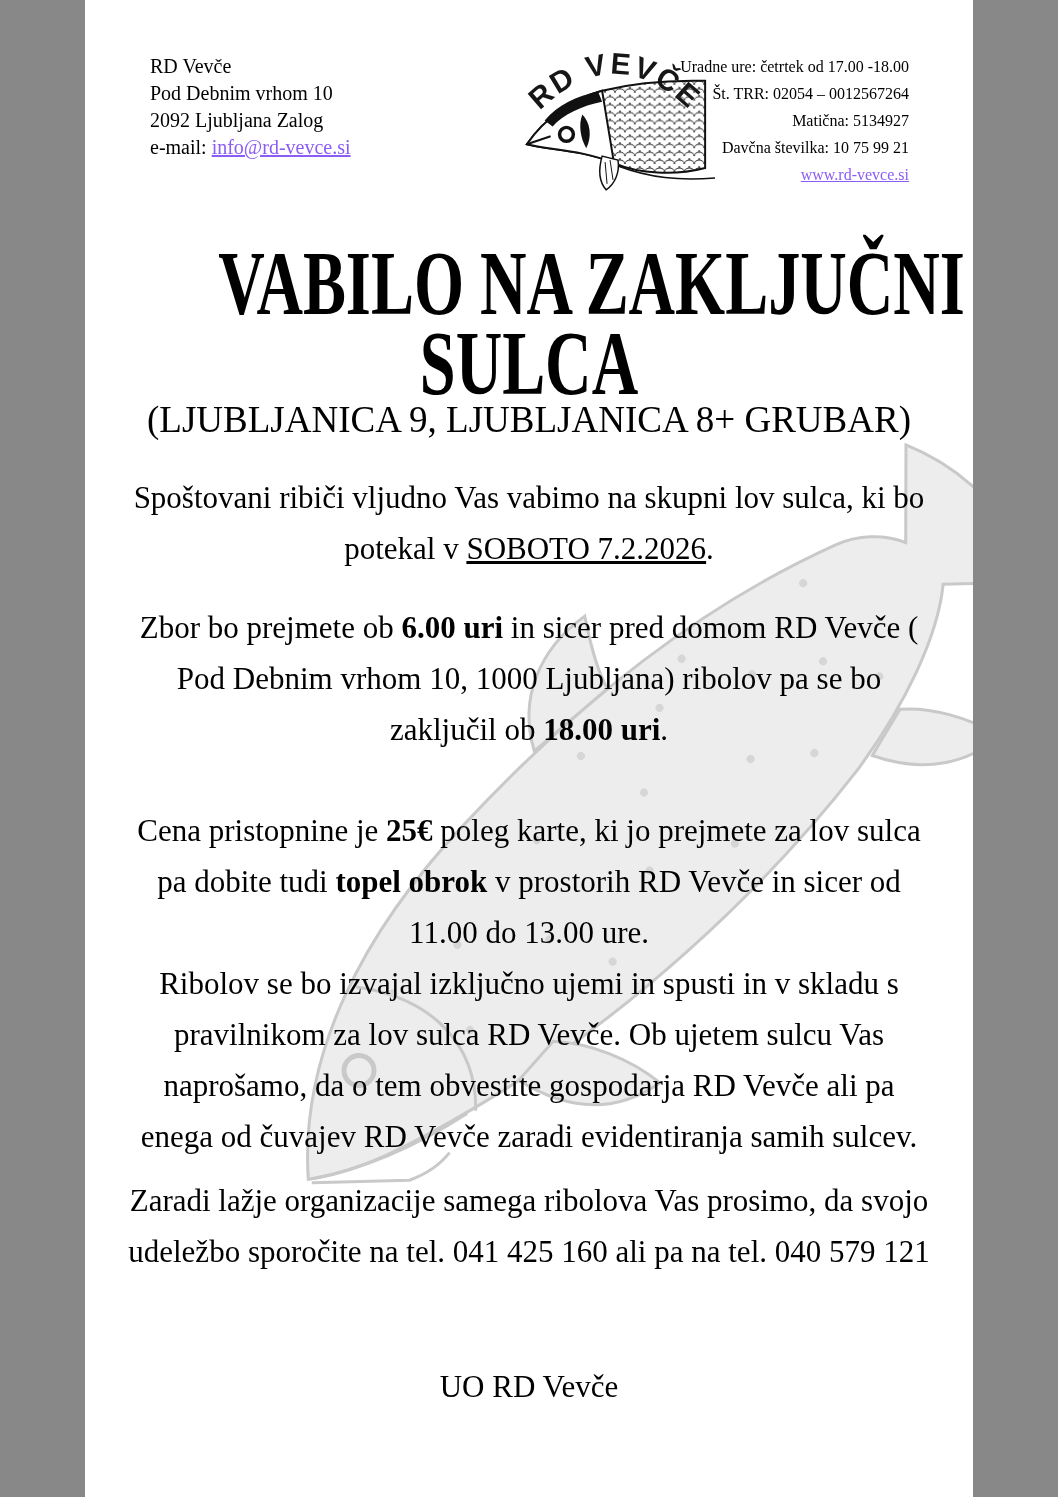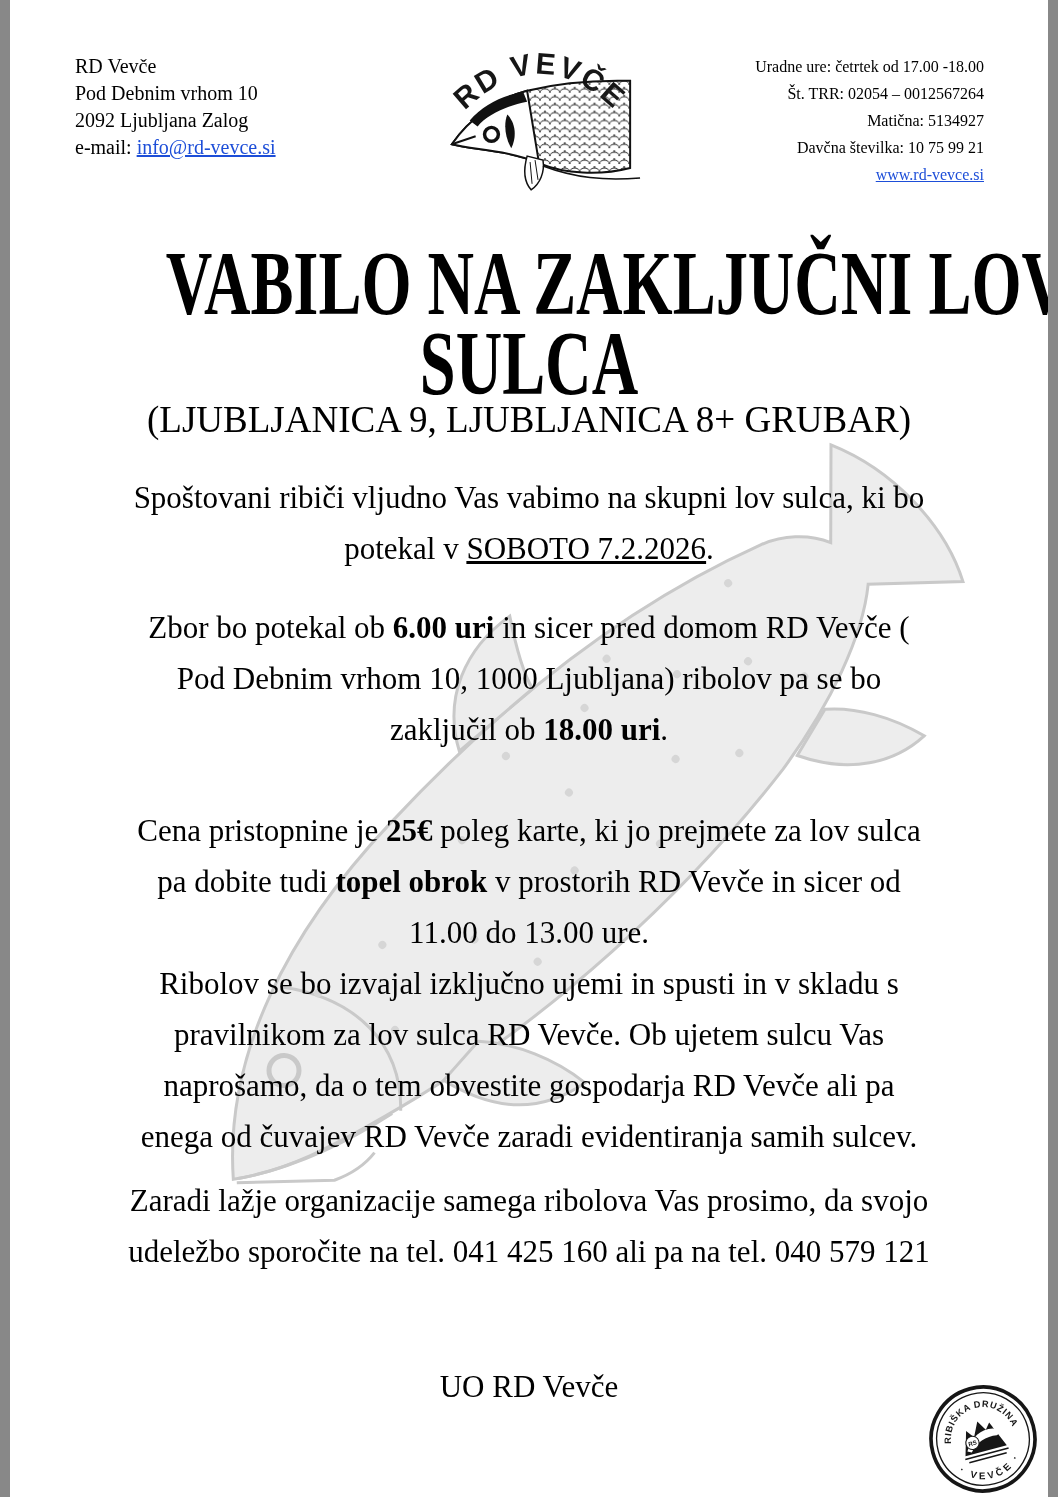--- a/index.html
+++ b/index.html
@@ -1,24 +1,24 @@
 <!DOCTYPE html>
 <html><head>
 <meta charset="utf-8">
 <style>
   html,body{margin:0;padding:0;background:#888;}
   .page{
-    position:relative;width:1038px;height:1497px;margin:0 auto;
+    position:relative;width:888px;height:1497px;margin:0 auto;
     background:#ffffff;overflow:hidden;
     font-family:"Liberation Serif", serif;color:#000;
   }
   
   .hdr-left{position:absolute;left:65px;top:53px;font-size:20px;line-height:27px;white-space:nowrap;}
   .hdr-right{position:absolute;right:64px;top:53px;font-size:16px;line-height:27px;text-align:right;white-space:nowrap;}
-  .lnk{color:#1d4ed8;text-decoration:underline;cursor:pointer;}
+  .lnk{color:#8b5cf6;text-decoration:underline;cursor:pointer;}
   .logo{position:absolute;left:426px;top:38px;width:208px;height:156px;}
   .logo svg{width:100%;height:100%;}
   
   .title-line{
     position:absolute;left:0;width:100%;text-align:center;font-weight:bold;
     font-size:92px;line-height:84px;white-space:nowrap;
     transform:scaleX(.70);transform-origin:50% 50%;
   }
   .title1{top:241px;}
   .title2{top:321px;}
@@ -110,21 +110,21 @@
     <div>Matična: 5134927</div>
     <div>Davčna številka: 10 75 99 21</div>
     <div><a class="lnk">www.rd-vevce.si</a></div>
   </div>
 
   <div class="title-line title1">VABILO NA ZAKLJUČNI LOV</div>
   <div class="title-line title2">SULCA</div>
   <div class="subtitle">(LJUBLJANICA 9, LJUBLJANICA 8+ GRUBAR)</div>
 
   <div class="para p1"><span>Spoštovani ribiči vljudno Vas vabimo na skupni lov sulca, ki bo</span><br><span>potekal v </span><span class="und">SOBOTO 7.2.2026</span><span>.</span></div>
-  <div class="para p2"><span>Zbor bo potekal ob </span><span class="bold">6.00 uri</span><span> in sicer pred domom RD Vevče (</span><br><span>Pod Debnim vrhom 10, 1000 Ljubljana) ribolov pa se bo</span><br><span>zaključil ob </span><span class="bold">18.00 uri</span><span>.</span></div>
+  <div class="para p2"><span>Zbor bo prejmete ob </span><span class="bold">6.00 uri</span><span> in sicer pred domom RD Vevče (</span><br><span>Pod Debnim vrhom 10, 1000 Ljubljana) ribolov pa se bo</span><br><span>zaključil ob </span><span class="bold">18.00 uri</span><span>.</span></div>
   <div class="para p3"><span>Cena pristopnine je </span><span class="bold">25€</span><span> poleg karte, ki jo prejmete za lov sulca</span><br><span>pa dobite tudi </span><span class="bold">topel obrok</span><span> v prostorih RD Vevče in sicer od</span><br><span>11.00 do 13.00 ure.</span></div>
   <div class="para p4"><span>Ribolov se bo izvajal izključno ujemi in spusti in v skladu s</span><br><span>pravilnikom za lov sulca RD Vevče. Ob ujetem sulcu Vas</span><br><span>naprošamo, da o tem obvestite gospodarja RD Vevče ali pa</span><br><span>enega od čuvajev RD Vevče zaradi evidentiranja samih sulcev.</span></div>
   <div class="para p5"><span>Zaradi lažje organizacije samega ribolova Vas prosimo, da svojo</span><br><span>udeležbo sporočite na tel. 041 425 160 ali pa na tel. 040 579 121</span></div>
   <div class="para closing"><br><span>UO RD Vevče</span></div>
 
   <div class="seal">
     <svg viewBox="0 0 112 112" aria-hidden="true">
       <g transform="rotate(-15 56 56)">
         <circle cx="56" cy="56" r="51" fill="#fff" stroke="#161616" stroke-width="3.6"></circle>
         <circle cx="56" cy="56" r="45.5" fill="none" stroke="#161616" stroke-width="1.3"></circle>

